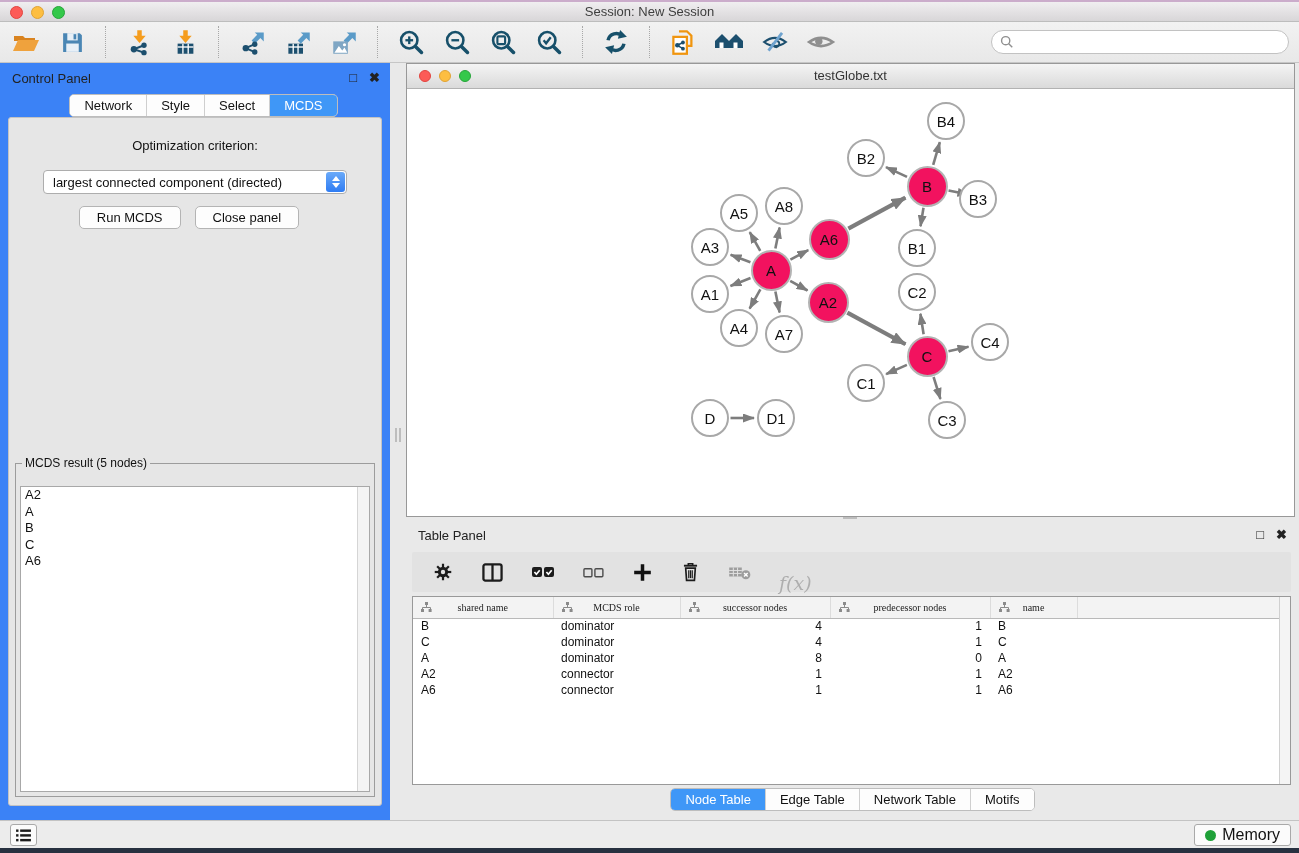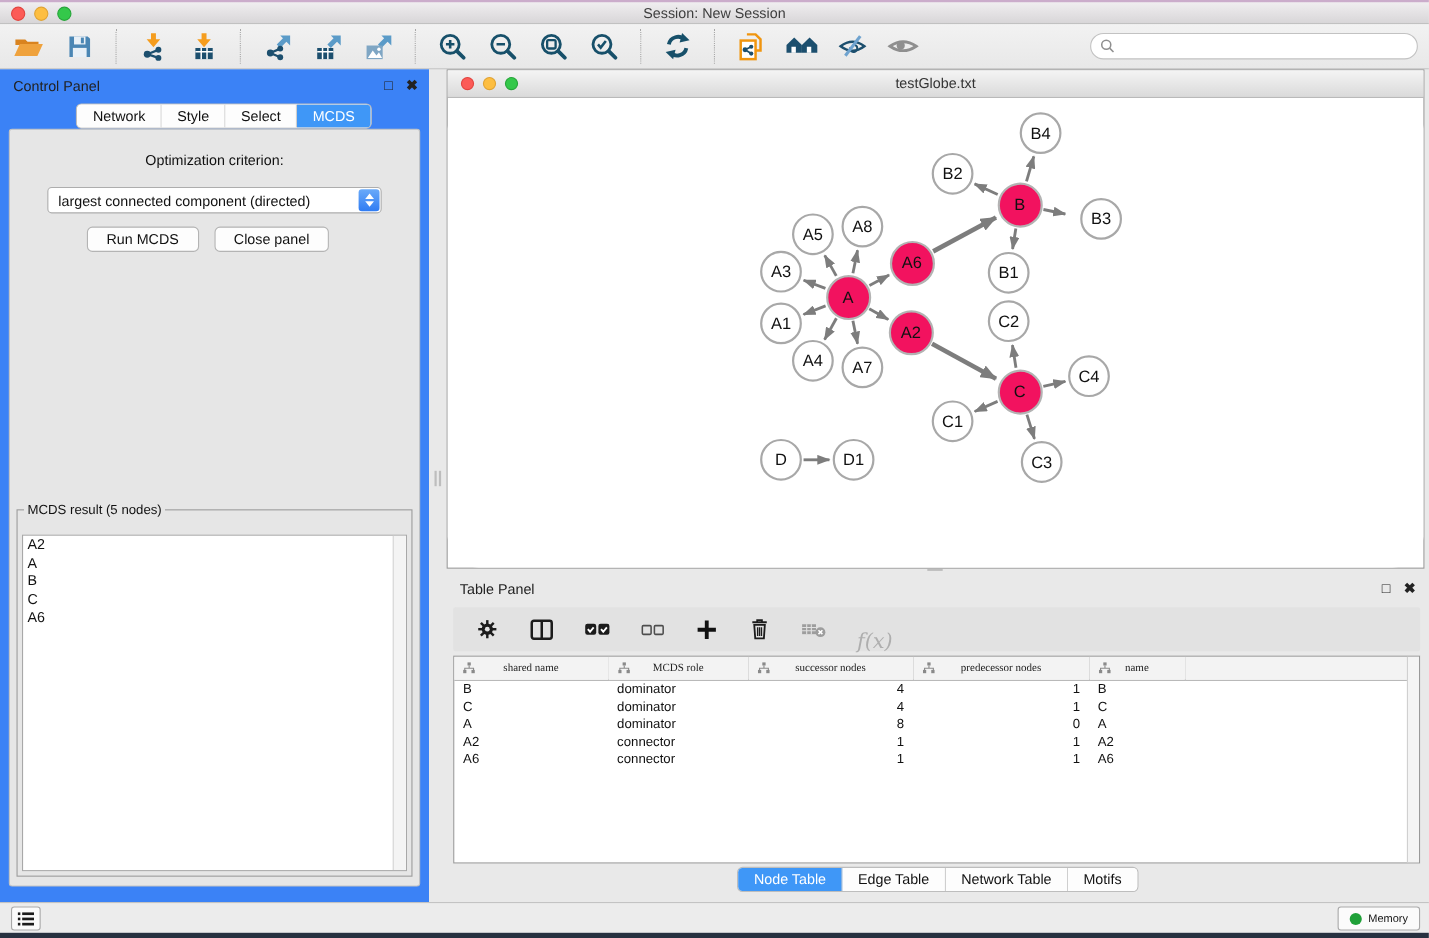--- a/index.html
+++ b/index.html
@@ -92,21 +92,21 @@
   td.txt { text-align:left; padding-left:11px; }
   td.num { text-align:right; padding-right:14px; }
   .tp-scroll { position:absolute; right:0; top:0; bottom:0; width:11px; background:#f4f4f4; border-left:1px solid #d0d0d0; }
   .tp-tabs { position:absolute; left:0; right:0; bottom:9px; display:flex; justify-content:center; }
 
   
   .statusbar { position:absolute; left:0; top:820px; width:100%; height:28px; background:#ececec; border-top:1px solid #c3c3c3; }
   .list-btn { position:absolute; left:10px; top:3px; width:27px; height:22px; background:#fbfbfb; border:1px solid #a9a9a9; border-radius:3px;
     display:flex; align-items:center; justify-content:center; }
   .mem-btn { position:absolute; right:8px; top:3px; height:22px; background:#fbfbfb; border:1px solid #a9a9a9; border-radius:3px;
-    display:flex; align-items:center; padding:0 10px; gap:6px; font-size:10px; color:#111; }
+    display:flex; align-items:center; padding:0 10px; gap:6px; font-size:16px; color:#111; }
   .mem-dot { width:11px; height:11px; border-radius:50%; background:#1fa038; }
   .desk-strip { position:absolute; left:0; top:848px; width:100%; height:5px; background:#273140; }
 </style>
 </head>
 <body>
 
 <div class="app">
 
   <div class="titlebar">
     <div class="lights">
@@ -353,21 +353,21 @@
           <line x1="516.6037086339805" y1="245.26373525747576" x2="513.3962913660195" y2="224.73626474252424" stroke="#7D7D7D" stroke-width="2.6" marker-end="url(#arrow)"></line>
           <line x1="541.476115324047" y1="262.22752992798956" x2="561.523884675953" y2="257.77247007201044" stroke="#7D7D7D" stroke-width="2.6" marker-end="url(#arrow)"></line>
           <line x1="499.88256946735106" y1="275.9044364652708" x2="479.11743053264894" y2="285.0955635347292" stroke="#7D7D7D" stroke-width="2.6" marker-end="url(#arrow)"></line>
           <line x1="526.5620498489908" y1="287.9985595167707" x2="533.4379501510092" y2="310.0014404832293" stroke="#7D7D7D" stroke-width="2.6" marker-end="url(#arrow)"></line>
           <line x1="323.5" y1="329" x2="347" y2="329" stroke="#7D7D7D" stroke-width="2.6" marker-end="url(#arrow)"></line>
         </svg>
       <div id="node-layer" style="position:absolute;left:0;top:0;right:0;bottom:0;">
           <div class="gnode" style="left: 539px; top: 32px;">B4</div>
           <div class="gnode" style="left: 459px; top: 69px;">B2</div>
           <div class="gnode pink" style="left: 520px; top: 97px;">B</div>
-          <div class="gnode" style="left: 594px; top: 110px;">B3</div>
+          <div class="gnode" style="left: 571px; top: 110px;">B3</div>
           <div class="gnode" style="left: 332px; top: 124px;">A5</div>
           <div class="gnode" style="left: 377px; top: 117px;">A8</div>
           <div class="gnode pink" style="left: 422px; top: 150px;">A6</div>
           <div class="gnode" style="left: 303px; top: 158px;">A3</div>
           <div class="gnode pink" style="left: 364px; top: 181px;">A</div>
           <div class="gnode" style="left: 510px; top: 159px;">B1</div>
           <div class="gnode" style="left: 303px; top: 205px;">A1</div>
           <div class="gnode pink" style="left: 421px; top: 213px;">A2</div>
           <div class="gnode" style="left: 510px; top: 203px;">C2</div>
           <div class="gnode" style="left: 332px; top: 239px;">A4</div>

